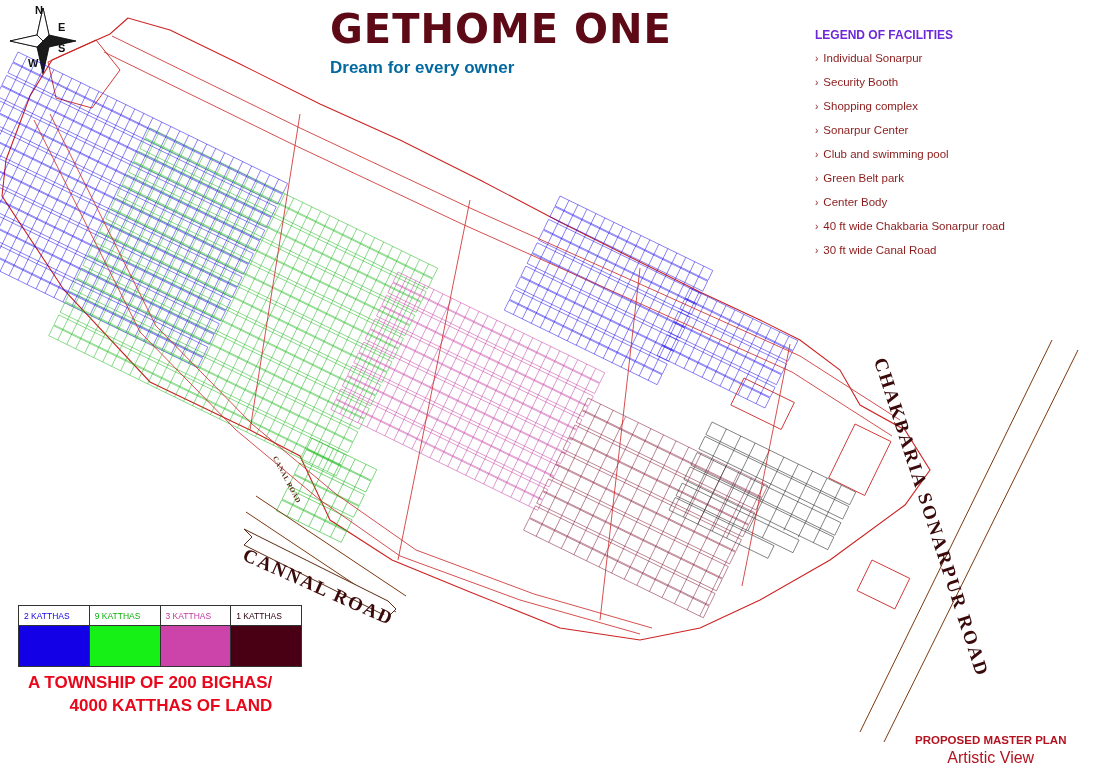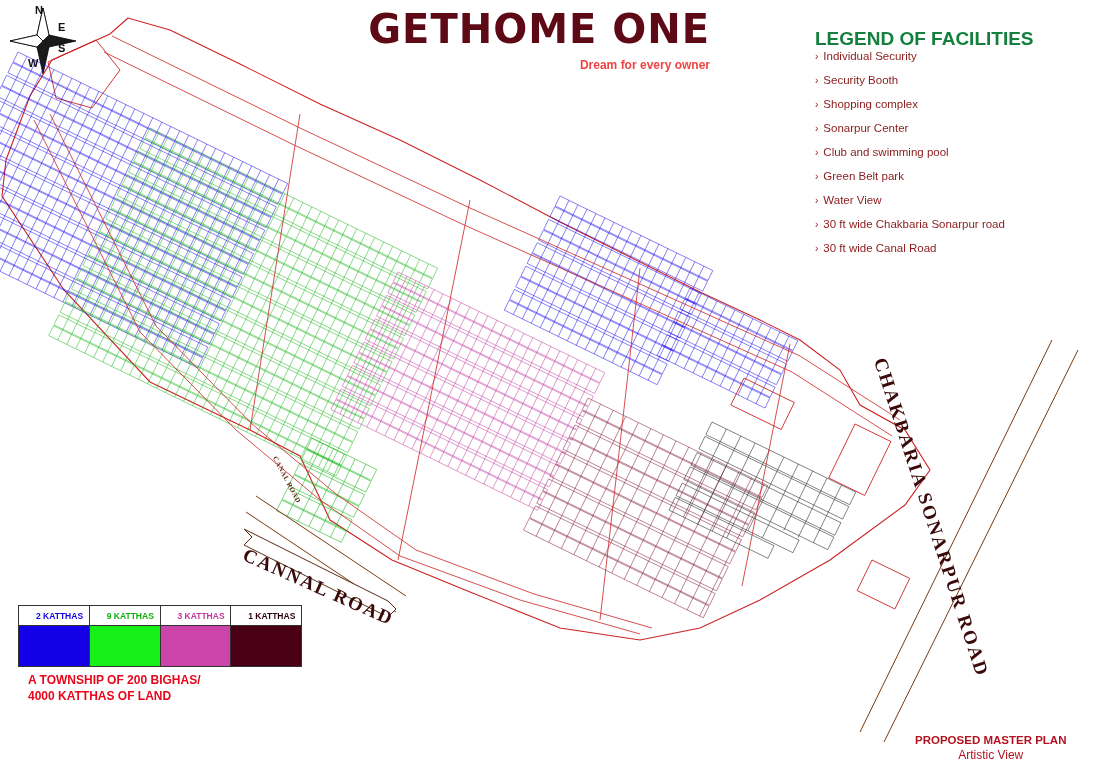--- a/index.html
+++ b/index.html
@@ -14,35 +14,35 @@
     position: relative;
     width: 1103px; height: 768px;
     background: #ffffff;
   }
 
   
   #title-block {
     position: absolute;
     left: 330px; top: 8px;
     width: 380px;
-    text-align: right;
+    text-align: left;
   }
   #main-title {
     font-size: 40px;
     font-weight: bold;
     letter-spacing: 1px;
     color: #5d0a16;
     line-height: 1.05;
     font-family: "DejaVu Sans", sans-serif;
   }
   #sub-title {
     margin-top: 8px;
-    font-size: 12px;
+    font-size: 17px;
     font-weight: bold;
-    color: #ef4444;
+    color: #0369a1;
   }
 
   
   #compass {
     position: absolute;
     left: 6px; top: 4px;
     width: 74px; height: 74px;
   }
   #compass .lbl {
     position: absolute;
@@ -55,23 +55,24 @@
   #compass .lbl.s { left: 52px; top: 38px; }
   #compass .lbl.w { left: 22px; top: 53px; }
 
   
   #legend {
     position: absolute;
     left: 815px; top: 28px;
     width: 280px;
   }
   #legend-title {
-    font-size: 19px;
+    font-size: 12px;
     font-weight: bold;
-    color: #15803d;
+    color: #6d28d9;
+    margin-bottom: 10px;
   }
   .legend-item {
     font-size: 11.5px;
     color: #8b1a1a;
     margin-bottom: 12px;
     white-space: nowrap;
   }
   .legend-item .arrow {
     color: #8b1a1a;
     font-size: 10px;
@@ -86,60 +87,60 @@
   }
   #key-row-labels {
     display: flex;
     border: 1px solid #333;
     border-bottom: none;
     height: 20px;
   }
   #key-row-labels > div {
     flex: 1;
     font-size: 8.5px;
-    font-weight: bold;
+    font-weight: normal;
     display: flex;
     align-items: center;
     padding-left: 5px;
     border-right: 1px solid #333;
-    margin-left: 12px;
   }
   #key-row-labels > div:last-child { border-right: none; }
   #key-row-swatches {
     display: flex;
     border: 1px solid #333;
     height: 42px;
   }
   #key-row-swatches > div {
     flex: 1;
     border-right: 1px solid #333;
   }
   #key-row-swatches > div:last-child { border-right: none; }
 
   #township-text {
     position: absolute;
     left: 28px; top: 672px;
-    font-size: 12px;
+    font-size: 17px;
     font-weight: bold;
     color: #e8071b;
     line-height: 1.35;
     white-space: pre-line;
+    text-align: right;
   }
 
   
   #footer-note {
     position: absolute;
     left: 915px; top: 733px;
     font-size: 11.5px;
     font-weight: bold;
     color: #b3121f;
     line-height: 1.3;
     text-align: center;
   }
-  #footer-note .sub { font-weight: normal; font-size: 12px; }
+  #footer-note .sub { font-weight: normal; font-size: 16px; }
 
   
   .road-ribbon {
     position: absolute;
     font-family: "Liberation Serif", serif;
     font-weight: bold;
     color: #3a0a0a;
     letter-spacing: 2px;
     white-space: nowrap;
   }
@@ -200,42 +201,42 @@
 
   <div id="title-block">
     <div id="main-title">GETHOME ONE</div>
     <div id="sub-title">Dream for every owner</div>
   </div>
 
   <div id="legend">
     <div id="legend-title">LEGEND OF FACILITIES</div>
 
     <div class="legend-item">
-      <span class="arrow">›</span><span>Individual Security</span>
+      <span class="arrow">›</span><span>Individual Sonarpur</span>
     </div>
     <div class="legend-item">
       <span class="arrow">›</span><span>Security Booth</span>
     </div>
     <div class="legend-item">
       <span class="arrow">›</span><span>Shopping complex</span>
     </div>
     <div class="legend-item">
       <span class="arrow">›</span><span>Sonarpur Center</span>
     </div>
     <div class="legend-item">
       <span class="arrow">›</span><span>Club and swimming pool</span>
     </div>
     <div class="legend-item">
       <span class="arrow">›</span><span>Green Belt park</span>
     </div>
     <div class="legend-item">
-      <span class="arrow">›</span><span>Water View</span>
-    </div>
-    <div class="legend-item">
-      <span class="arrow">›</span><span>30 ft wide Chakbaria Sonarpur road</span>
+      <span class="arrow">›</span><span>Center Body</span>
+    </div>
+    <div class="legend-item">
+      <span class="arrow">›</span><span>40 ft wide Chakbaria Sonarpur road</span>
     </div>
     <div class="legend-item">
       <span class="arrow">›</span><span>30 ft wide Canal Road</span>
     </div>
   </div>
 
   <svg id="map-layer" viewBox="0 0 1103 768">
     <defs>
       
     </defs>

